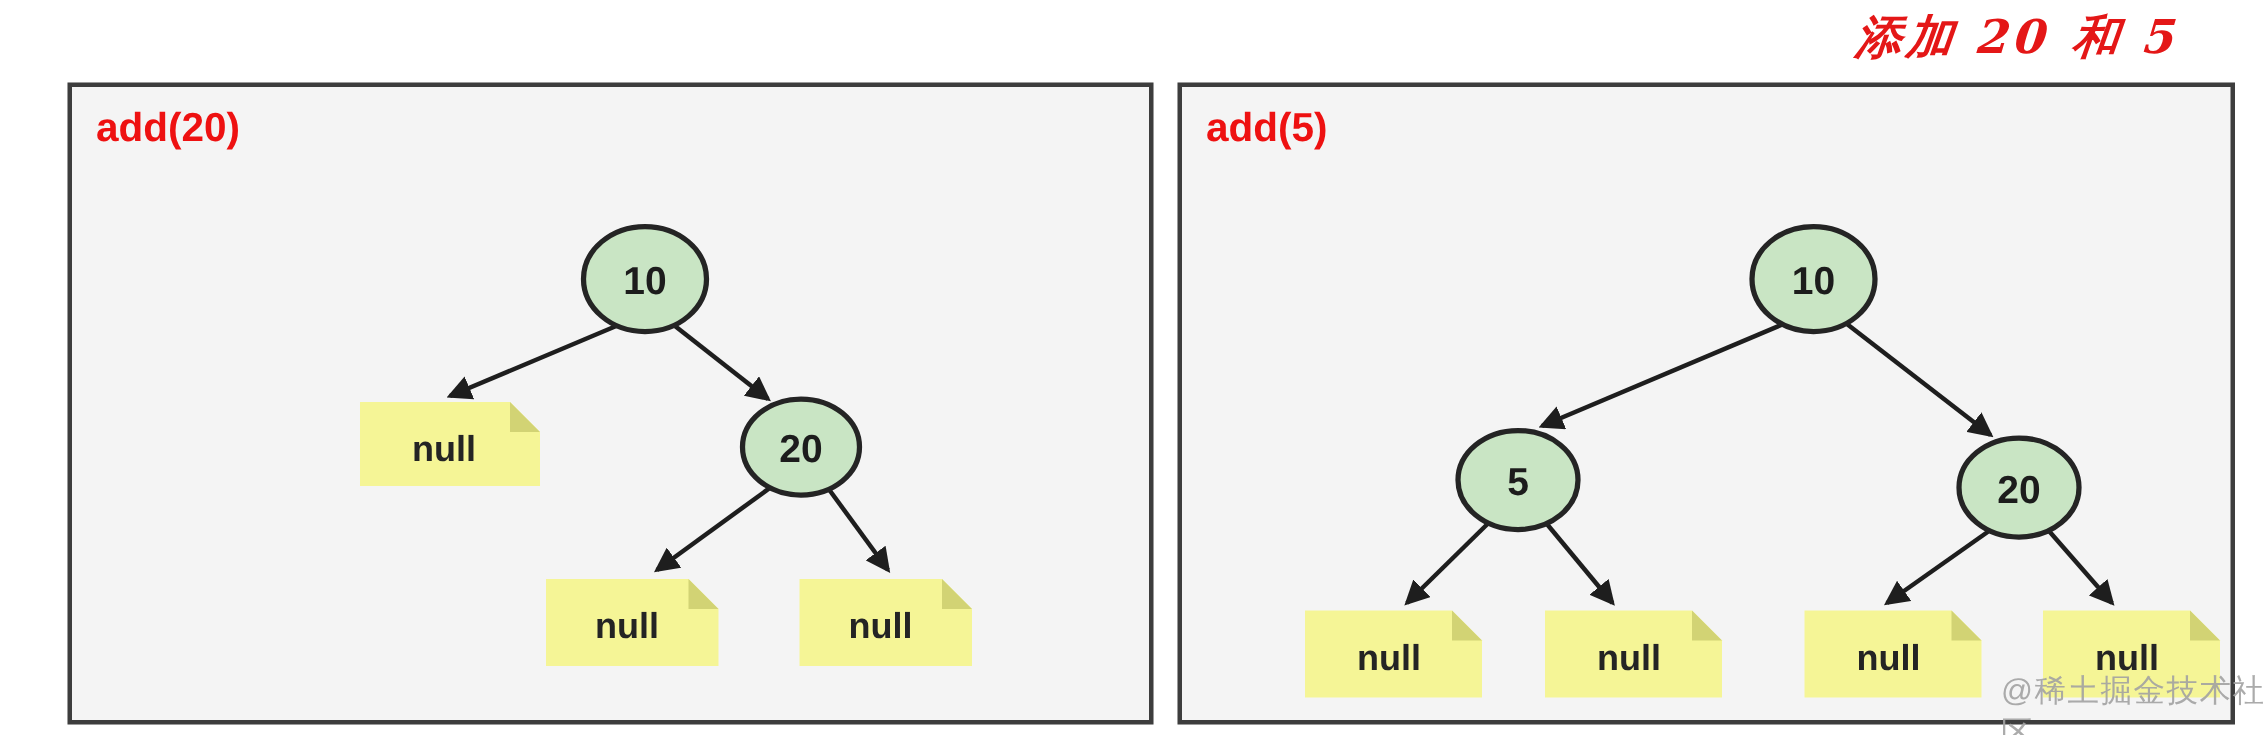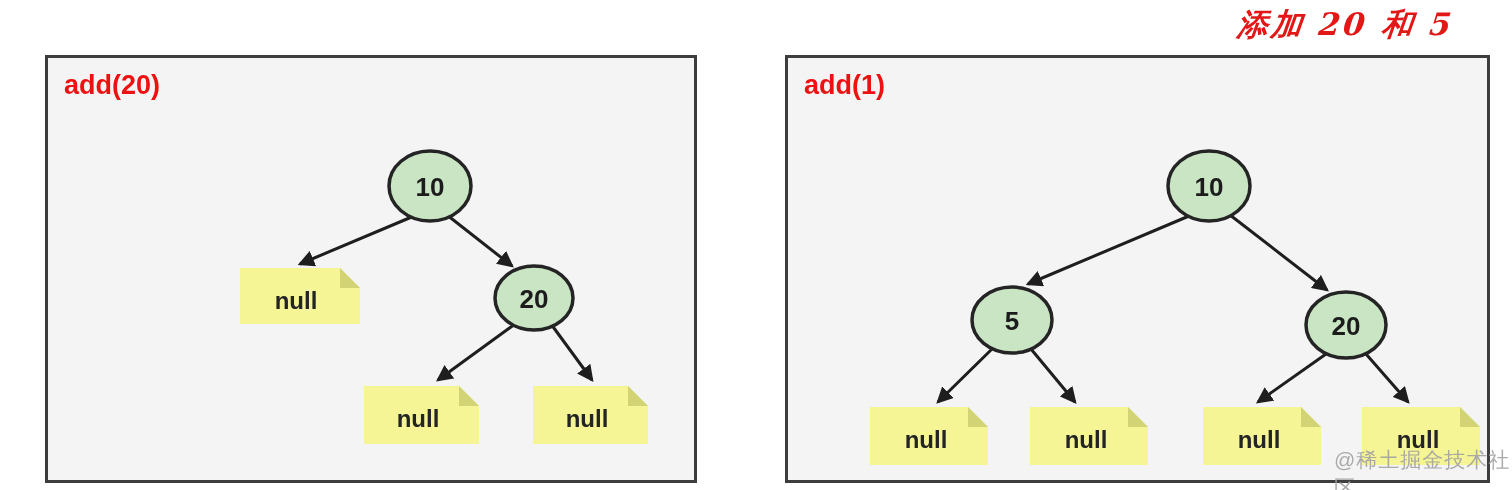--- a/index.html
+++ b/index.html
@@ -9,21 +9,21 @@
     font-family: "Liberation Sans", sans-serif;
     position: relative;
     overflow: hidden;
   }
   .panel {
     position: absolute;
     background: #f4f4f4;
     border: 3px solid #3d3d3d;
     box-sizing: border-box;
   }
-  #panel-left  { left: 45px;  top: 55px; width: 652px; height: 428px; padding-left: 24px; }
+  #panel-left  { left: 45px;  top: 55px; width: 724px; height: 428px; padding-left: 24px; }
   #panel-right { left: 785px; top: 55px; width: 705px; height: 428px; }
   .panel-title {
     position: absolute; left: 16px; top: 12px;
     font-size: 27px; font-weight: bold; color: #ee1111;
   }
   .tree-svg { position: absolute; left: 0; top: 0; }
   .node-ellipse { fill: #c9e5c4; stroke: #242424; stroke-width: 3.5; }
   .node-label {
     font-family: "Liberation Sans", sans-serif;
     font-size: 26px; font-weight: bold; fill: #1c1c1c;
@@ -94,21 +94,21 @@
       <text class="node-label" x="382" y="129">10</text>
     </g>
     <g>
       <ellipse class="node-ellipse" cx="486" cy="240" rx="39" ry="32"></ellipse>
       <text class="node-label" x="486" y="241">20</text>
     </g>
   </svg>
 </div>
 
 <div class="panel" id="panel-right">
-  <div class="panel-title">add(1)</div>
+  <div class="panel-title">add(5)</div>
   <svg class="tree-svg" width="699" height="422" viewBox="0 0 699 422">
     <defs>
       <marker id="arrowR" viewBox="0 0 10 10" refX="8.5" refY="5" markerWidth="5.5" markerHeight="5.5" orient="auto-start-reverse">
         <path d="M0,0 L10,5 L0,10 z" fill="#1e1e1e"></path>
       </marker>
     </defs>
 
     <line class="edge" x1="401" y1="158" x2="240" y2="226" marker-end="url(#arrowR)"></line>
     <line class="edge" x1="442" y1="157" x2="539" y2="232" marker-end="url(#arrowR)"></line>
     <line class="edge" x1="204" y1="291" x2="150" y2="344" marker-end="url(#arrowR)"></line>

